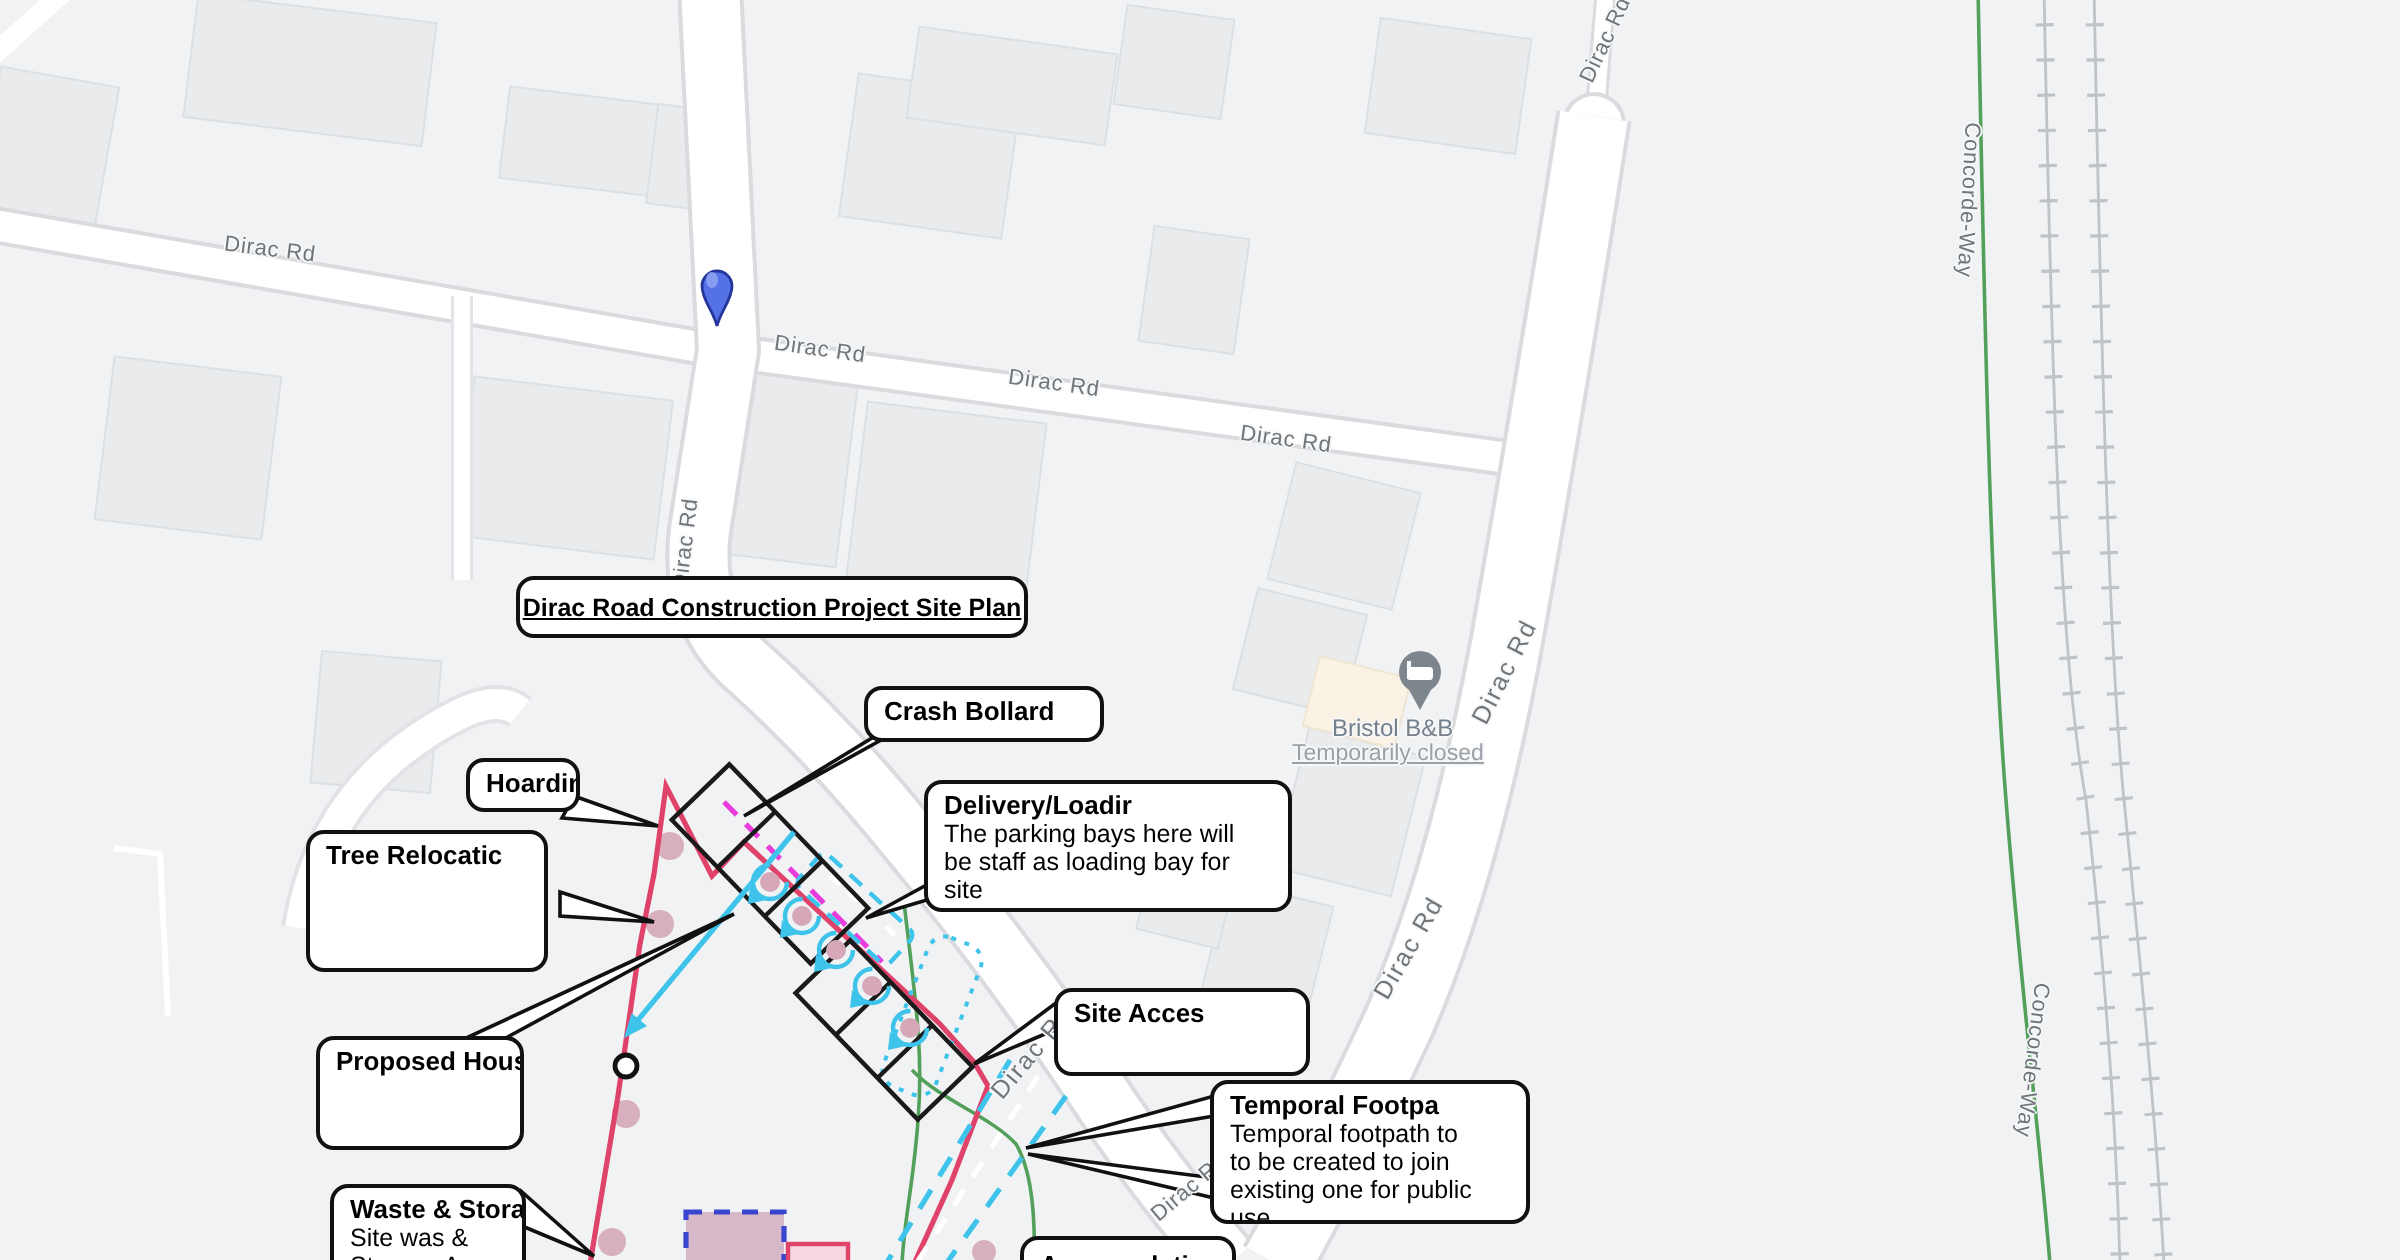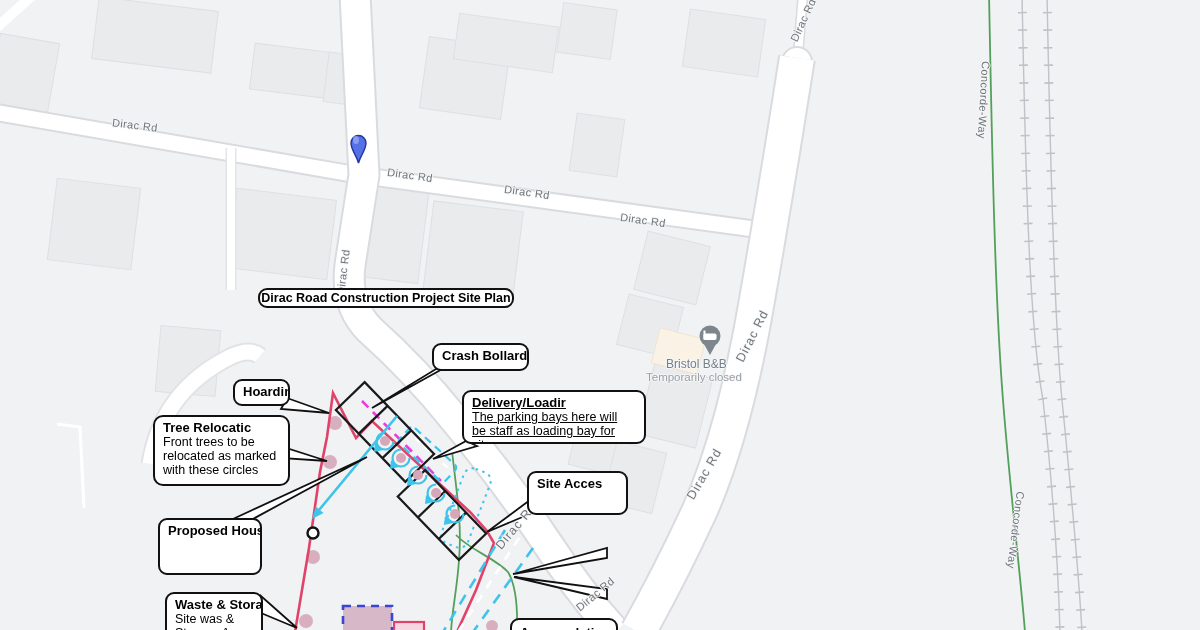--- a/index.html
+++ b/index.html
@@ -193,59 +193,62 @@
   <div class="maplabel" style="left:320px;top:266px;transform:rotate(-83deg)">Dirac Rd</div>
   <div class="maplabel" style="left:780px;top:14px;transform:rotate(-65deg)">Dirac Rd</div>
   <div class="maplabel big" style="left:724px;top:329px;transform:rotate(-63deg)">Dirac Rd</div>
   <div class="maplabel big" style="left:676px;top:467px;transform:rotate(-60deg)">Dirac Rd</div>
   <div class="maplabel big" style="left:488px;top:519px;transform:rotate(-50deg)">Dirac Rd</div>
   <div class="maplabel" style="left:572px;top:588px;transform:rotate(-40deg)">Dirac Rd</div>
   <div class="maplabel" style="left:945px;top:94px;transform:rotate(93deg)">Concorde-Way</div>
   <div class="maplabel" style="left:977px;top:524px;transform:rotate(97deg)">Concorde-Way</div>
 
   <div class="poi-name" style="left:666px;top:357px;">Bristol B&amp;B</div>
-  <div class="poi-status" style="left:646px;top:371px;">Temporarily closed</div>
-
-  <div class="callout center" style="left:258px;top:288px;width:256px;height:20px;">
+  <div class="poi-status" style="left:646px;top:371px;text-decoration:underline;">Temporarily closed</div>
+
+  <div class="callout center" style="left:258px;top:288px;width:256px;height:31px;text-decoration:underline;">
     <span class="ct">Dirac Road Construction Project Site Plan</span>
   </div>
 
-  <div class="callout" style="left:432px;top:343px;width:97px;height:28px;">
+  <div class="callout" style="left:432px;top:343px;width:120px;height:28px;">
     <div class="ct">Crash Bollard</div>
   </div>
 
   <div class="callout" style="left:233px;top:379px;width:57px;height:27px;">
     <div class="ct">Hoardin</div>
   </div>
 
-  <div class="callout" style="left:153px;top:415px;width:137px;height:71px;border-radius:10px;">
+  <div class="callout" style="left:153px;top:415px;width:121px;height:71px;">
     <div class="ct">Tree Relocatic</div>
-    <div class="cb">Front trees to be
-relocated as marked
-with these circles</div>
   </div>
 
   <div class="callout" style="left:158px;top:518px;width:104px;height:57px;">
     <div class="ct">Proposed House</div>
   </div>
 
   <div class="callout" style="left:165px;top:592px;width:98px;height:55px;">
     <div class="ct">Waste &amp; Storag</div>
     <div class="cb">Site was &amp;
 Storage Area</div>
   </div>
 
-  <div class="callout" style="left:462px;top:390px;width:184px;height:54px;text-decoration:underline;">
+  <div class="callout" style="left:462px;top:390px;width:184px;height:66px;">
     <div class="ct">Delivery/Loadir</div>
     <div class="cb">The parking bays here will
 be staff as loading bay for site</div>
   </div>
 
-  <div class="callout" style="left:527px;top:471px;width:101px;height:44px;">
+  <div class="callout" style="left:527px;top:494px;width:128px;height:44px;">
     <div class="ct">Site Acces</div>
   </div>
 
+  <div class="callout" style="left:605px;top:540px;width:160px;height:72px;">
+    <div class="ct">Temporal Footpa</div>
+    <div class="cb">Temporal footpath to
+to be created to join
+existing one for public use.</div>
+  </div>
 
   <div class="callout" style="left:510px;top:618px;width:108px;height:38px;padding-top:6px;">
     <div class="ct">Accomodatio</div>
   </div>
 
 </div>
 
 </body></html>

